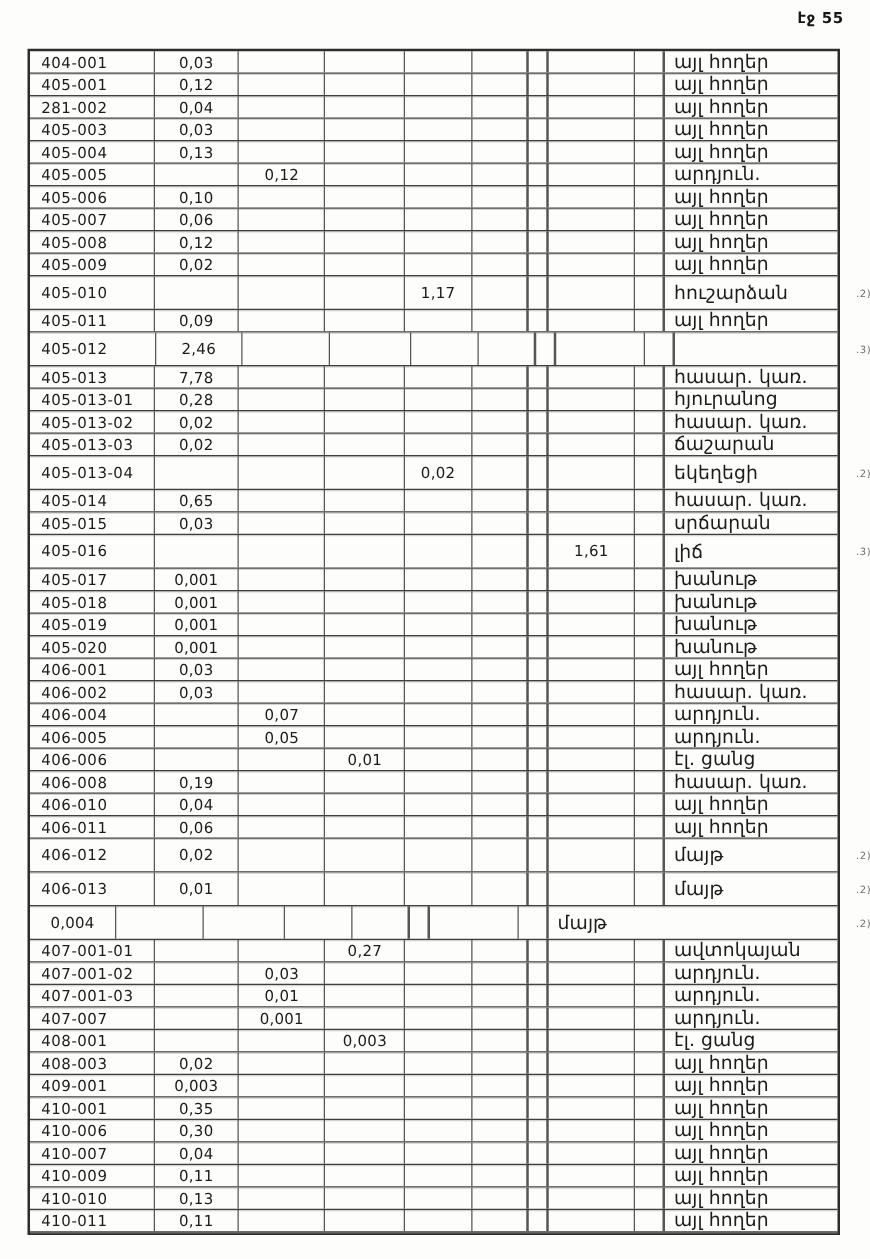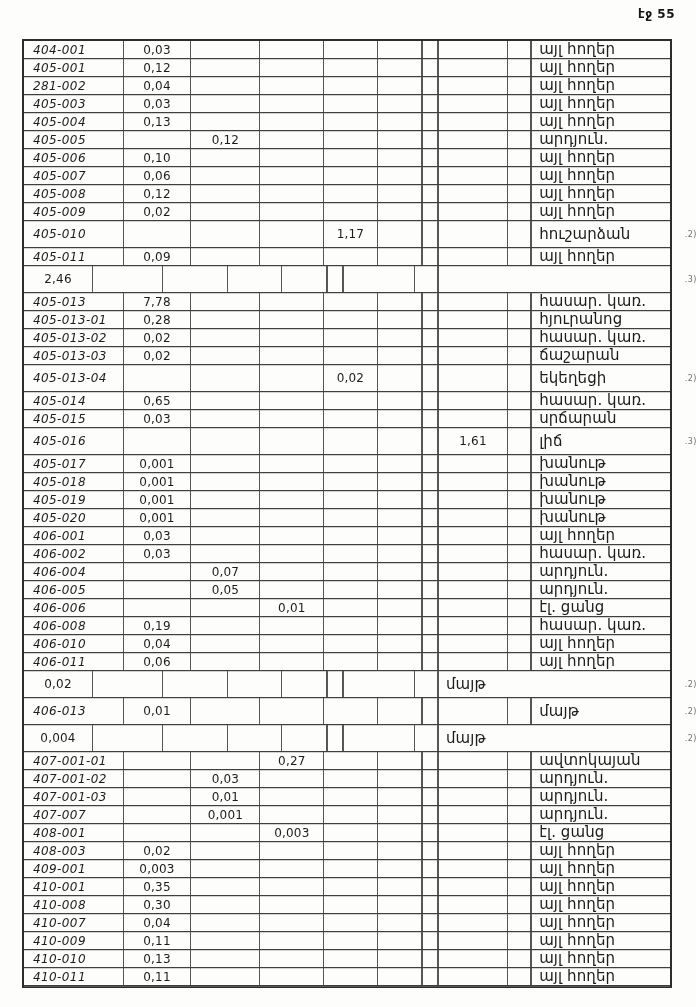--- a/index.html
+++ b/index.html
@@ -43,21 +43,21 @@
     border-right: 1px solid #565656;
     display: flex;
     align-items: center;
     justify-content: center;
     font-size: 12px;
     line-height: 1;
     overflow: hidden;
     white-space: nowrap;
     letter-spacing: 0.2px;
   }
-  .c1 { width: 101px; justify-content: flex-start; padding-left: 9px; letter-spacing: 0.4px; font-style: italic; }
+  .c1 { width: 101px; justify-content: flex-start; padding-left: 9px; letter-spacing: 0.4px; }
   .c2 { width: 69px; }
   .c3 { width: 70px; }
   .c4 { width: 65px; }
   .c5 { width: 54px; }
   .c6 { width: 46px; border-right-width: 2px; }
   .c7 { width: 16px; border-right-width: 2px; }
   .c8 { width: 71px; }
   .c9 { width: 24px; border-right-width: 2px; }
   .c10 {
     width: 140px;
@@ -223,20 +223,21 @@
         <div class="cell c3"></div>
         <div class="cell c4"></div>
         <div class="cell c5"></div>
         <div class="cell c6"></div>
         <div class="cell c7"></div>
         <div class="cell c8"></div>
         <div class="cell c9"></div>
         <div class="cell c10">այլ հողեր</div>
       </div>
       <div class="row tall">
+        <div class="cell c1">405-012</div>
         <div class="cell c2">2,46</div>
         <div class="cell c3"></div>
         <div class="cell c4"></div>
         <div class="cell c5"></div>
         <div class="cell c6"></div>
         <div class="cell c7"></div>
         <div class="cell c8"></div>
         <div class="cell c9"></div>
         <div class="mark">.3)</div>
       </div>
@@ -476,20 +477,21 @@
         <div class="cell c3"></div>
         <div class="cell c4"></div>
         <div class="cell c5"></div>
         <div class="cell c6"></div>
         <div class="cell c7"></div>
         <div class="cell c8"></div>
         <div class="cell c9"></div>
         <div class="cell c10">այլ հողեր</div>
       </div>
       <div class="row tall">
+        <div class="cell c1">406-012</div>
         <div class="cell c2">0,02</div>
         <div class="cell c3"></div>
         <div class="cell c4"></div>
         <div class="cell c5"></div>
         <div class="cell c6"></div>
         <div class="cell c7"></div>
         <div class="cell c8"></div>
         <div class="cell c9"></div>
         <div class="cell c10">մայթ</div>
         <div class="mark">.2)</div>
@@ -609,21 +611,21 @@
         <div class="cell c3"></div>
         <div class="cell c4"></div>
         <div class="cell c5"></div>
         <div class="cell c6"></div>
         <div class="cell c7"></div>
         <div class="cell c8"></div>
         <div class="cell c9"></div>
         <div class="cell c10">այլ հողեր</div>
       </div>
       <div class="row">
-        <div class="cell c1">410-008</div>
+        <div class="cell c1">410-006</div>
         <div class="cell c2">0,30</div>
         <div class="cell c3"></div>
         <div class="cell c4"></div>
         <div class="cell c5"></div>
         <div class="cell c6"></div>
         <div class="cell c7"></div>
         <div class="cell c8"></div>
         <div class="cell c9"></div>
         <div class="cell c10">այլ հողեր</div>
       </div>

